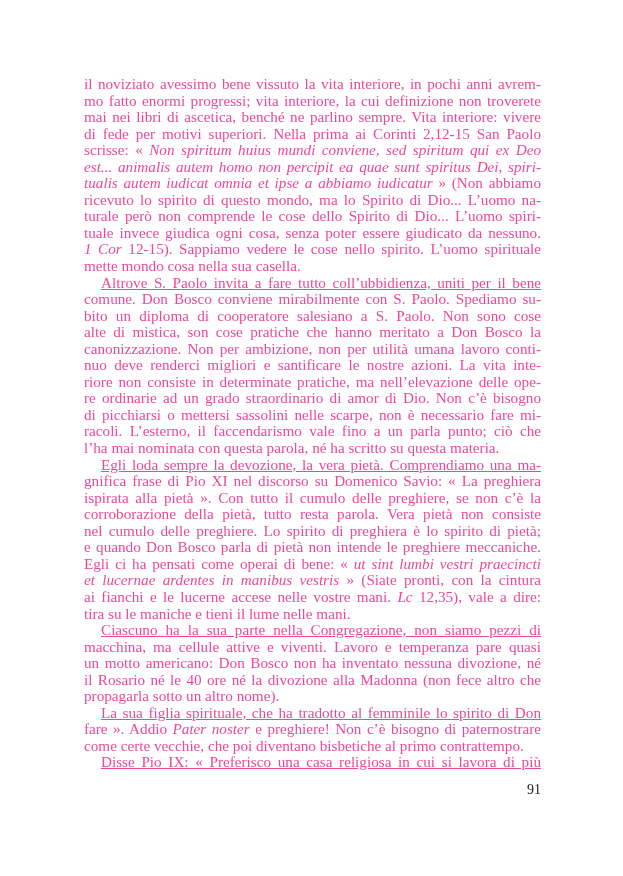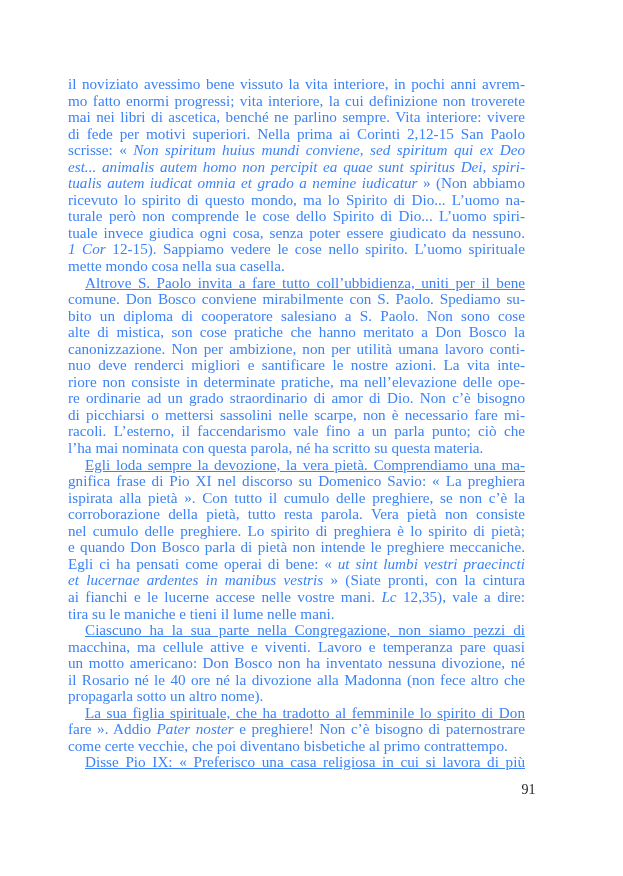--- a/index.html
+++ b/index.html
@@ -1,42 +1,42 @@
 <!DOCTYPE html>
 <html><head>
 <meta charset="utf-8">
 <style>
   html, body { margin: 0; padding: 0; background: #ffffff; }
   body { width: 623px; height: 876px; position: relative; overflow: hidden; }
   .page {
-    position: absolute; left: 68px; top: 76px; width: 457px;
+    position: absolute; left: 84px; top: 76px; width: 457px;
     font-family: "Liberation Serif", "DejaVu Serif", serif;
-    font-size: 15.2px; line-height: 16.55px; color: #3b82f6;
+    font-size: 15.2px; line-height: 16.55px; color: #ec4899;
   }
   .line { display: block; white-space: nowrap; text-align: justify; text-align-last: justify; height: 16.55px; }
   .line.last { text-align-last: left; }
   .line.indent { padding-left: 17px; text-decoration: underline; }
   i { font-style: italic; }
   .pagenum {
-    position: absolute; left: 516px; top: 782px; width: 25px; text-align: center;
+    position: absolute; left: 516px; top: 782px; width: 25px; text-align: right;
     font-family: "Liberation Serif", "DejaVu Serif", serif; font-size: 14px; color: #1c1c1c;
   }
 </style>
 </head>
 <body>
 
 <div class="page" id="page-body">
     <div>
       <span class="line"><span>il noviziato avessimo bene vissuto la vita interiore, in pochi anni avrem-</span></span>
       <span class="line"><span>mo fatto enormi progressi; vita interiore, la cui definizione non troverete</span></span>
       <span class="line"><span>mai nei libri di ascetica, benché ne parlino sempre. Vita interiore: vivere</span></span>
       <span class="line"><span>di fede per motivi superiori. Nella prima ai Corinti 2,12-15 San Paolo</span></span>
       <span class="line"><span>scrisse: « </span><i>Non spiritum huius mundi conviene, sed spiritum qui ex Deo</i></span>
       <span class="line"><i>est... animalis autem homo non percipit ea quae sunt spiritus Dei, spiri-</i></span>
-      <span class="line"><i>tualis autem iudicat omnia et grado a nemine iudicatur</i><span> » (Non abbiamo</span></span>
+      <span class="line"><i>tualis autem iudicat omnia et ipse a abbiamo iudicatur</i><span> » (Non abbiamo</span></span>
       <span class="line"><span>ricevuto lo spirito di questo mondo, ma lo Spirito di Dio... L’uomo na-</span></span>
       <span class="line"><span>turale però non comprende le cose dello Spirito di Dio... L’uomo spiri-</span></span>
       <span class="line"><span>tuale invece giudica ogni cosa, senza poter essere giudicato da nessuno.</span></span>
       <span class="line"><i>1 Cor</i><span> 12-15). Sappiamo vedere le cose nello spirito. L’uomo spirituale</span></span>
       <span class="line last"><span>mette mondo cosa nella sua casella.</span></span>
     </div>
     <div>
       <span class="line indent"><span>Altrove S. Paolo invita a fare tutto coll’ubbidienza, uniti per il bene</span></span>
       <span class="line"><span>comune. Don Bosco conviene mirabilmente con S. Paolo. Spediamo su-</span></span>
       <span class="line"><span>bito un diploma di cooperatore salesiano a S. Paolo. Non sono cose</span></span>

